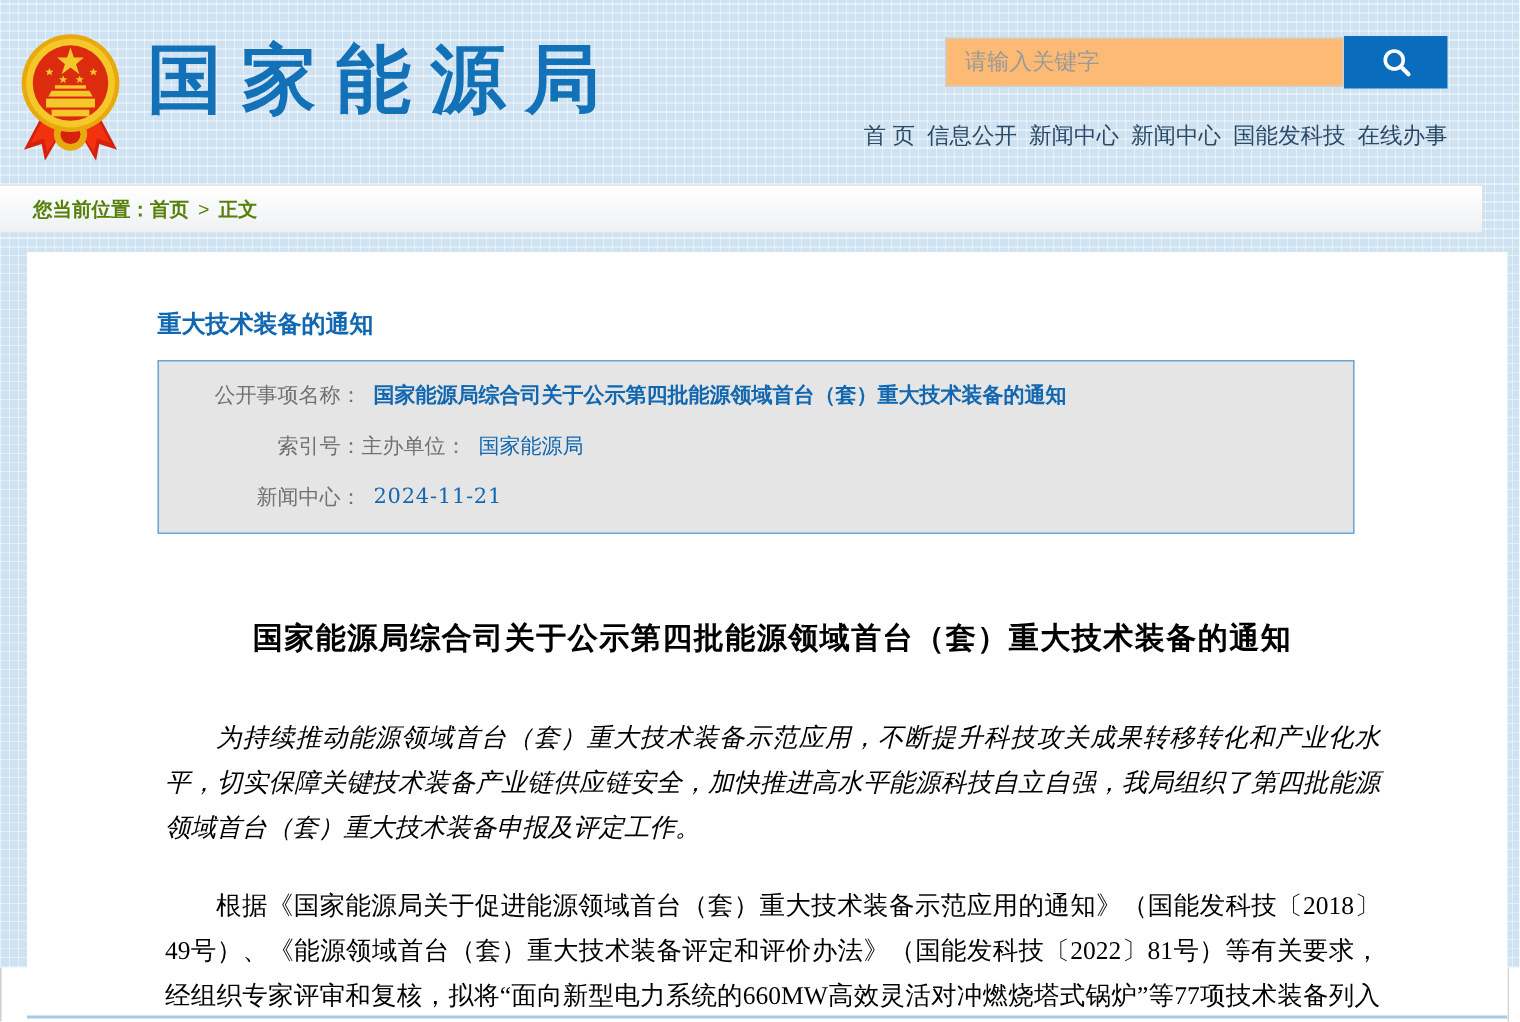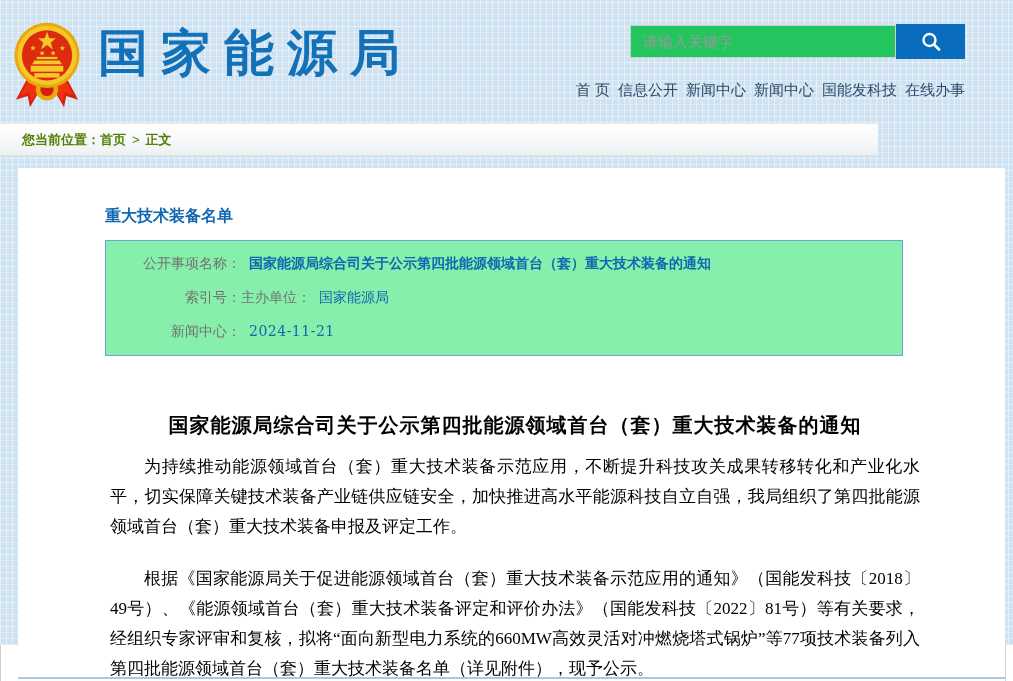--- a/index.html
+++ b/index.html
@@ -26,76 +26,76 @@
     font-size:50px; font-weight:bold; color:#1371b7; letter-spacing:13px;
     font-family:"Liberation Sans","DejaVu Sans",sans-serif; white-space:nowrap;
   }
   .site-en {
     position:absolute; left:100px; top:77px;
     font-size:25px; font-weight:bold; color:#1371b7; white-space:nowrap;
   }
   .search-wrap { position:absolute; left:630px; top:24px; width:335px; height:35px; }
   .search-input {
     position:absolute; left:0; top:1px; width:266px; height:33px;
-    border:1px solid #cfcfcf; background:#22c55e; padding:0 12px;
+    border:1px solid #cfcfcf; background:#fdba74; padding:0 12px;
     font-size:15px; color:#444; outline:none;
   }
   .search-input::placeholder { color:#9a9a9a; }
   .search-btn {
     position:absolute; left:266px; top:0; width:69px; height:35px;
     background:#0a6cbc; border:none; cursor:pointer;
     display:flex; align-items:center; justify-content:center;
   }
   .nav { position:absolute; top:81px; right:48px; display:flex; gap:8px; white-space:nowrap; }
   .nav a { color:#2b4a68; font-size:15px; text-decoration:none; cursor:pointer; }
 
   
   .breadcrumb {
-    position:absolute; top:123px; left:0; width:878px; height:33px;
+    position:absolute; top:123px; left:0; width:988px; height:33px;
     background:linear-gradient(#ffffff,#eef1f3);
     border-top:1px solid #e3e6e9; border-bottom:1px solid #dde0e3;
     line-height:31px; padding-left:22px;
     font-size:13px; font-weight:bold; color:#56800a;
   }
   .breadcrumb a { color:#56800a; text-decoration:none; cursor:pointer; }
   .breadcrumb .sep { padding:0 6px; font-weight:normal; }
 
   
   .card {
     position:absolute; left:18px; top:168px; width:987px; height:513px;
     background:#ffffff; overflow:hidden;
   }
   .meta-heading {
     margin:38px 0 13px 87px;
     font-size:16px; font-weight:bold; color:#1167b0;
   }
   .meta-box {
     margin-left:87px; width:798px;
-    background:#86efac; border:1px solid #6aa7d2;
+    background:#e5e5e5; border:1px solid #6aa7d2;
     padding:5px 0 7px;
   }
   .meta-row { display:flex; padding:8px 0; align-items:flex-start; }
   .meta-label { width:135px; flex:none; text-align:right; color:#717171; font-size:14px; line-height:18px; }
   .meta-value { color:#1167b0; font-size:14px; line-height:18px; padding-left:8px; }
   .meta-value.strong { font-weight:bold; }
   .meta-value.num { font-family:"DejaVu Serif","Liberation Serif",serif; letter-spacing:0.5px; }
   .meta-value.w-fixed { width:282px; flex:none; }
   .meta-label.auto { width:auto; margin-left:0; }
 
   .article-title {
     margin:56px 85px 0 92px; text-align:center;
     font-family:"Liberation Serif","DejaVu Serif",serif;
     font-size:20px; font-weight:bold; color:#000; letter-spacing:1px;
   }
   .article-p {
     margin:22px 85px 0 92px; text-indent:2em; text-align:justify;
     font-family:"Liberation Serif","DejaVu Serif",serif;
     font-size:17px; line-height:30px; color:#000;
   }
-  .article-p.first { margin-top:13px; }
+  .article-p.first { margin-top:38px;font-style:italic; }
   .footer-rule { position:absolute; left:0; right:0; bottom:2px; height:2px; background:#a7c9e3; }
 </style>
 </head>
 <body>
 
 <div class="bg-texture"></div>
 <div class="lower-left"></div>
 <div class="lower-right"></div>
 
 <div class="header">
@@ -149,21 +149,21 @@
     <a>在线办事</a>
   </nav>
 </div>
 
 <div class="breadcrumb">
   <span>您当前位置：</span><a>首页</a><span class="sep">&gt;</span><span>正文</span>
 </div>
 
 <div class="card">
 
-  <div class="meta-heading">重大技术装备名单</div>
+  <div class="meta-heading">重大技术装备的通知</div>
 
   <div class="meta-box">
     <div class="meta-row">
       <span class="meta-label">公开事项名称：</span>
       <span class="meta-value strong">国家能源局综合司关于公示第四批能源领域首台（套）重大技术装备的通知</span>
     </div>
     <div class="meta-row">
       <span class="meta-label">索引号：</span>
       <span class="meta-label auto">主办单位：</span>
       <span class="meta-value">国家能源局</span>

